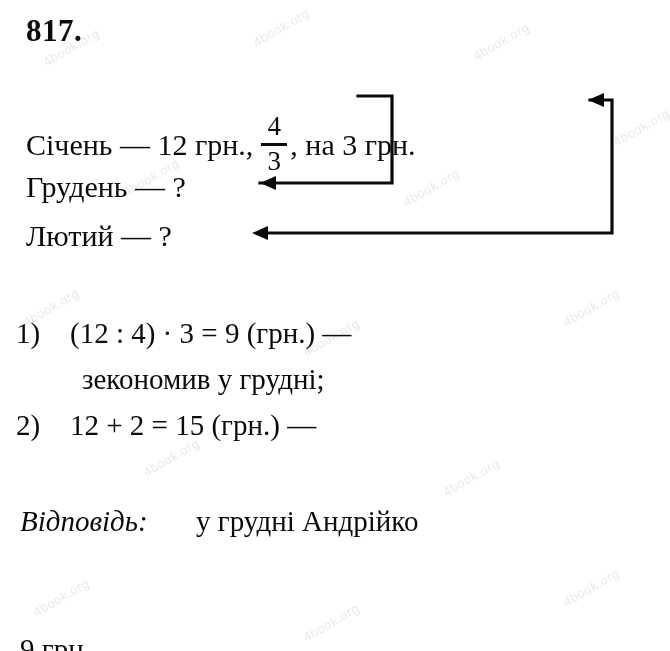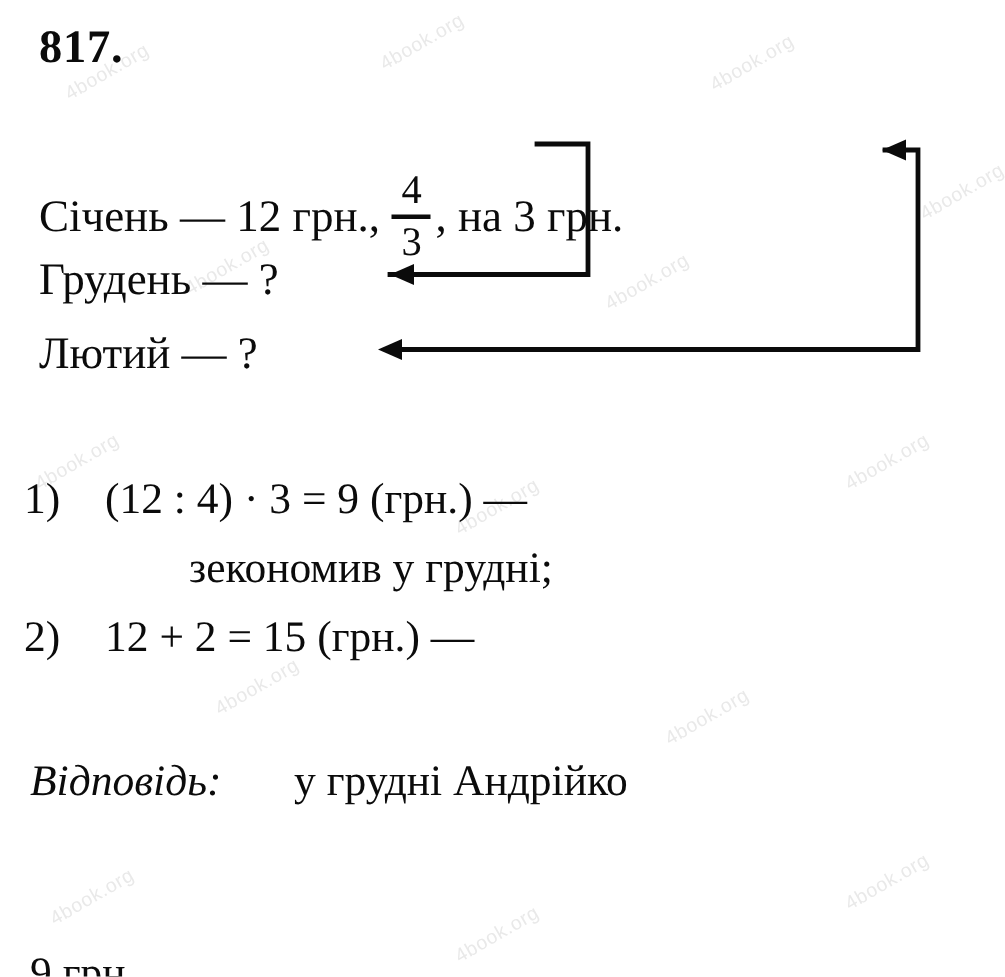--- a/index.html
+++ b/index.html
@@ -92,21 +92,21 @@
     font-family: "Liberation Serif", serif;
   }
 
   .step {
     position: absolute;
     font-size: 29px;
     white-space: nowrap;
   }
   #step1-num { left: 16px; top: 317px; }
   #step1-a  { left: 70px; top: 317px; }
-  #step1-b  { left: 82px; top: 363px; margin-left: 44px; }
+  #step1-b  { left: 82px; top: 363px; }
   #step2-num { left: 16px; top: 409px; }
   #step2-a  { left: 70px; top: 409px; }
   #step2-b  { left: 82px; top: 457px; }
 
   .answer-label {
     position: absolute;
     left: 20px;
     top: 505px;
     font-size: 29px;
     font-style: italic;

